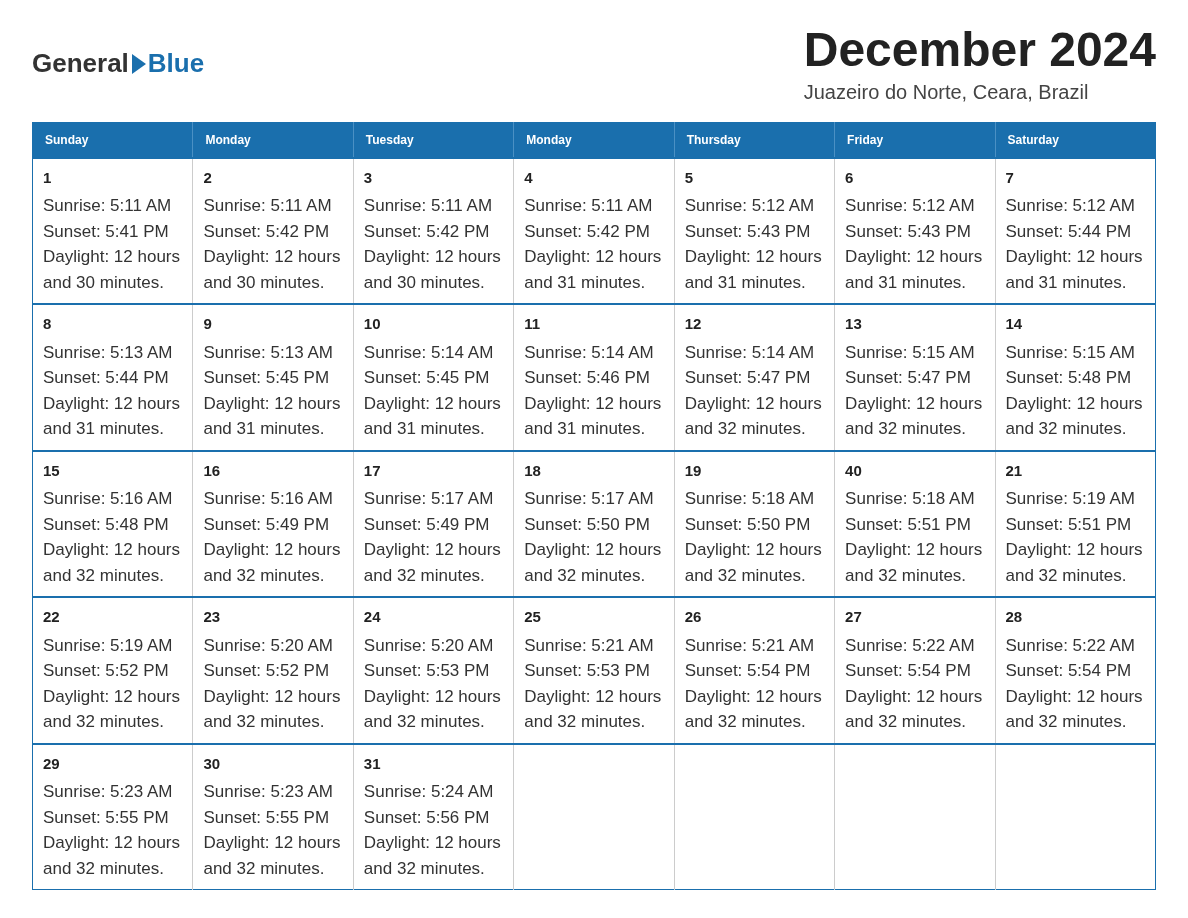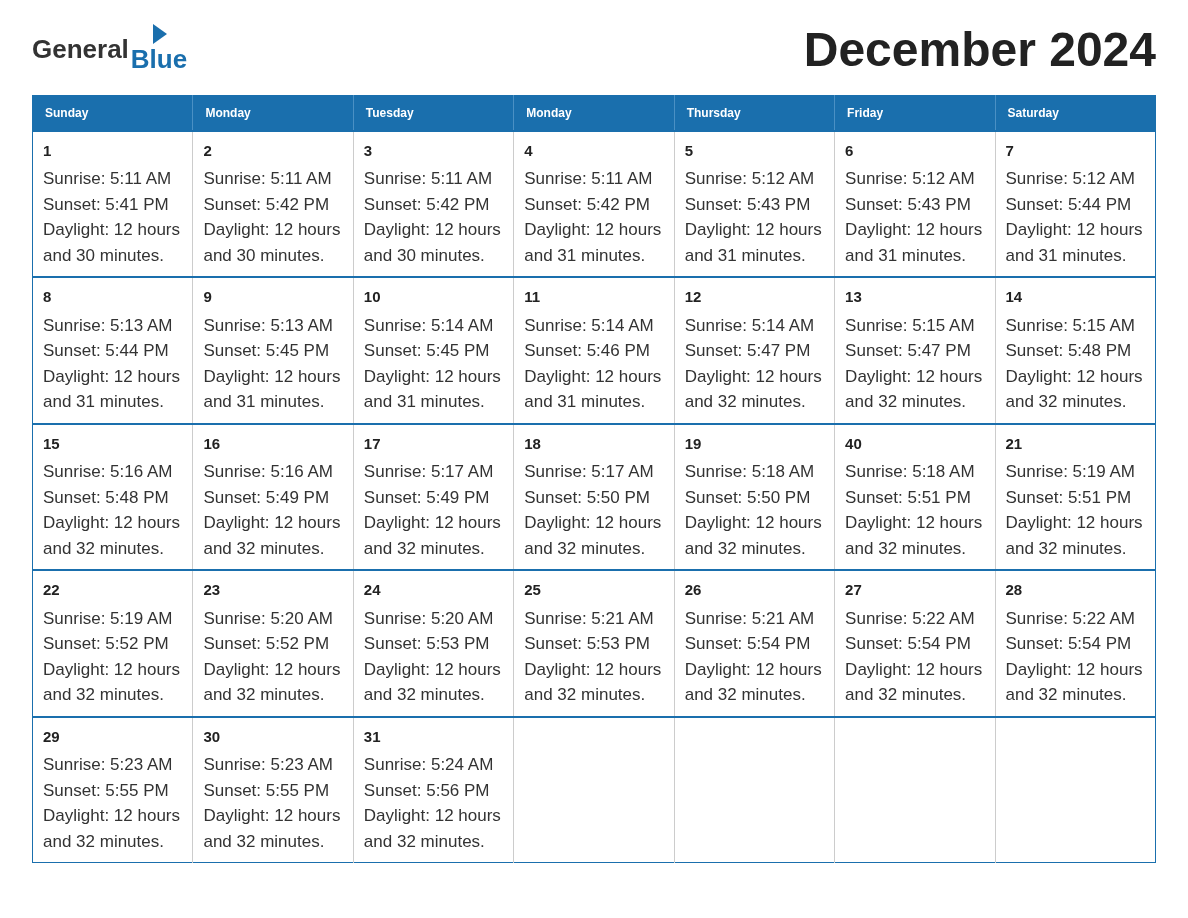--- a/index.html
+++ b/index.html
@@ -13,33 +13,33 @@
     .header-area {
       display: flex;
       justify-content: space-between;
       align-items: flex-start;
       margin-bottom: 18px;
     }
     .logo-area {
       display: flex;
       flex-direction: column;
       align-items: flex-start;
+      margin-top: 24px;
     }
     .logo-text {
       display: flex;
       align-items: center;
       font-size: 26px;
       font-weight: bold;
       color: #333;
     }
     .logo-general { color: #333; }
     .logo-blue-part {
       display: flex;
       align-items: center;
-      flex-direction: column;
     }
     .logo-arrow {
       width: 0;
       height: 0;
       border-left: 14px solid #1a6fad;
       border-top: 10px solid transparent;
       border-bottom: 10px solid transparent;
       margin-left: 3px;
       display: inline-block;
     }
@@ -116,20 +116,21 @@
     <div class="logo-text">
       <span class="logo-general">General</span>
       <div class="logo-blue-part">
         <span class="logo-arrow"></span>
         <span class="logo-blue-word">Blue</span>
       </div>
     </div>
   </div>
   <div class="title-area">
     <div class="page-title">December 2024</div>
+    <div class="subtitle">Juazeiro do Norte, Ceara, Brazil</div>
   </div>
 </div>
 
 <table class="calendar-table">
   <thead>
     <tr>
     <th>Sunday</th>
         <th>Monday</th>
         <th>Tuesday</th>
         <th>Monday</th>

